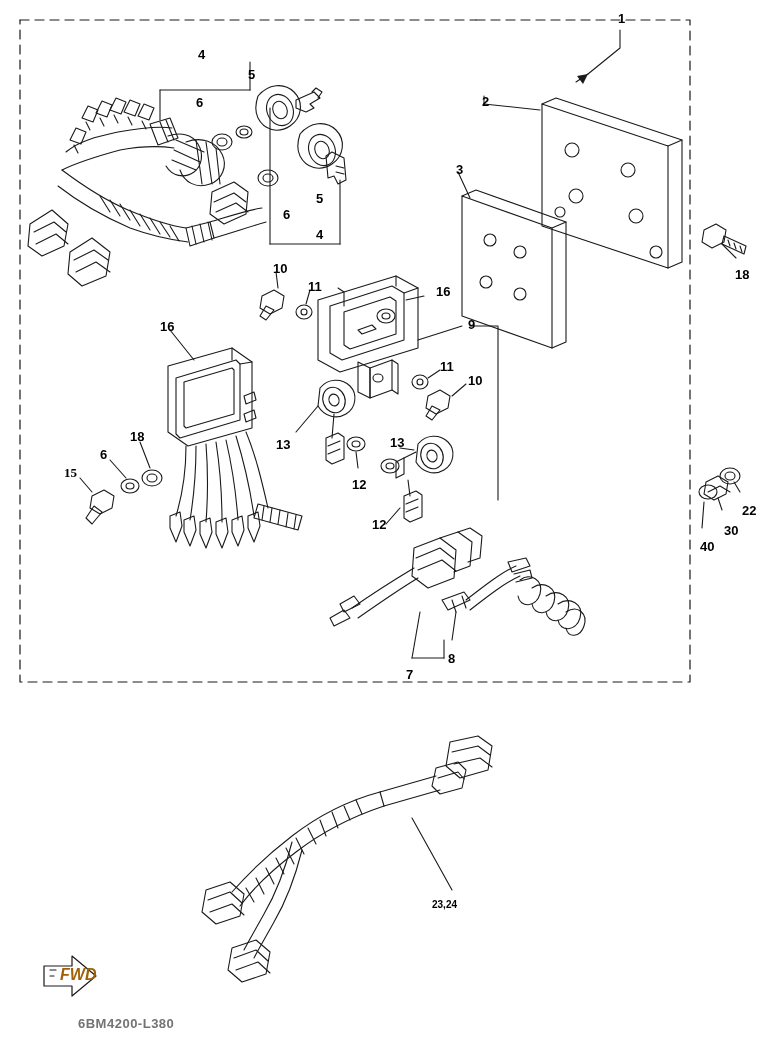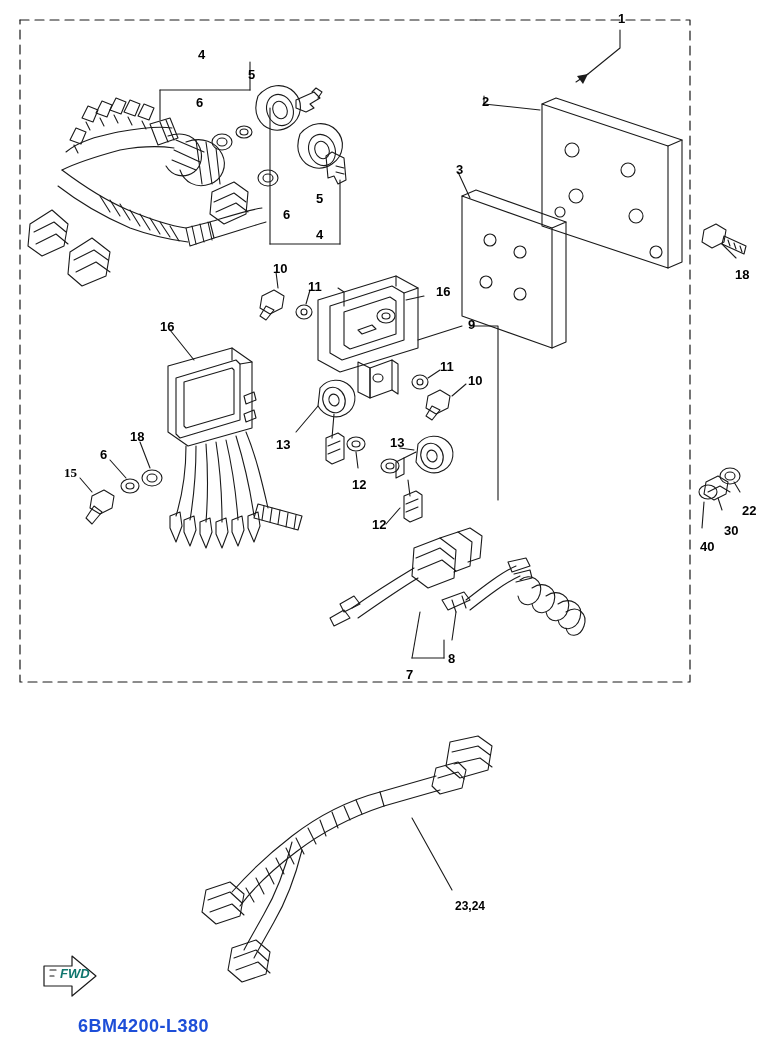--- a/index.html
+++ b/index.html
@@ -29,34 +29,34 @@
     font-weight: 700;
     color: #000000;
     white-space: nowrap;
     line-height: 1;
   }
   .partcode {
     position: absolute;
     left: 78px;
     top: 1016px;
     font-family: "Liberation Sans", sans-serif;
-    font-size: 18px;
+    font-size: 13px;
     font-weight: 700;
     letter-spacing: 0.5px;
-    color: #1d4ed8;
+    color: #737373;
   }
   .fwd-label {
     position: absolute;
     left: 60px;
     top: 966px;
     font-family: "Liberation Sans", sans-serif;
-    font-size: 13px;
+    font-size: 16px;
     font-weight: 700;
     font-style: italic;
-    color: #0f766e;
+    color: #a16207;
   }
 </style>
 </head>
 <body>
 
 <div id="page">
 
   <svg class="diagram" viewBox="0 0 783 1048">
     <g fill="none" stroke="#1a1a1a" stroke-width="1.1" stroke-linejoin="round" stroke-linecap="round">
 
@@ -383,18 +383,18 @@
   <div class="callout" style="left:390px;  top:436px;">13</div>
   <div class="callout" style="left:100px;  top:448px;">6</div>
   <div class="callout" style="left:64px;   top:466px;font-family:Liberation Serif, serif;">15</div>
   <div class="callout" style="left:352px;  top:478px;">12</div>
   <div class="callout" style="left:742px;  top:504px;text-align:right;">22</div>
   <div class="callout" style="left:724px;  top:524px;">30</div>
   <div class="callout" style="left:372px;  top:518px;">12</div>
   <div class="callout" style="left:700px;  top:540px;">40</div>
   <div class="callout" style="left:406px;  top:668px;">7</div>
   <div class="callout" style="left:448px;  top:652px;">8</div>
-  <div class="callout" style="left:455px; top:900px; font-size:12px;">23,24</div>
+  <div class="callout" style="left:432px; top:900px; font-size:10px;">23,24</div>
 
   <div class="fwd-label">FWD</div>
   <div class="partcode">6BM4200-L380</div>
 
 </div>
 
 </body></html>

